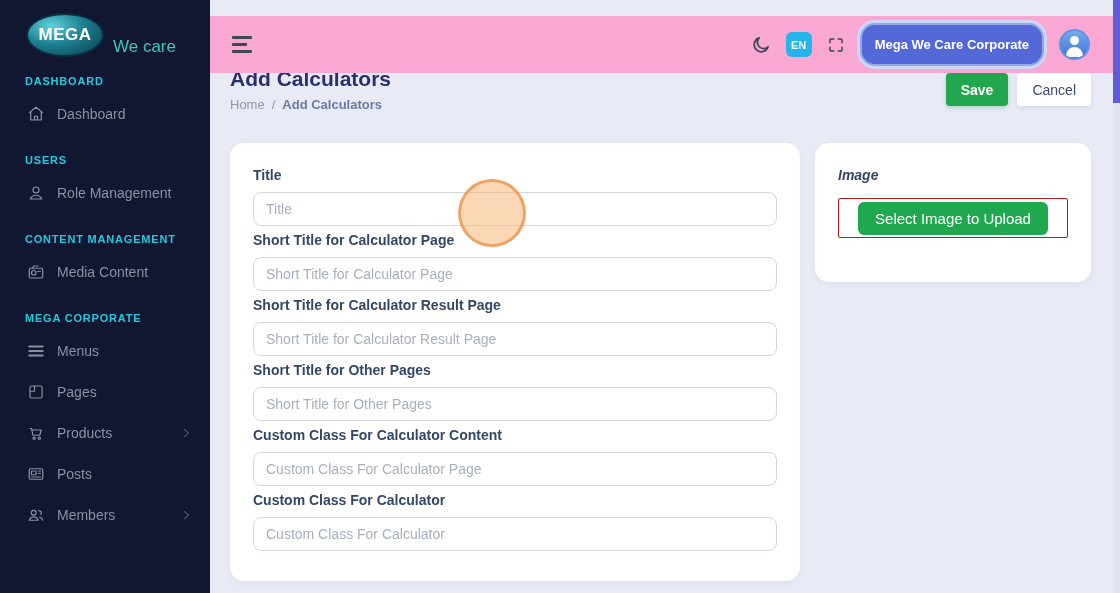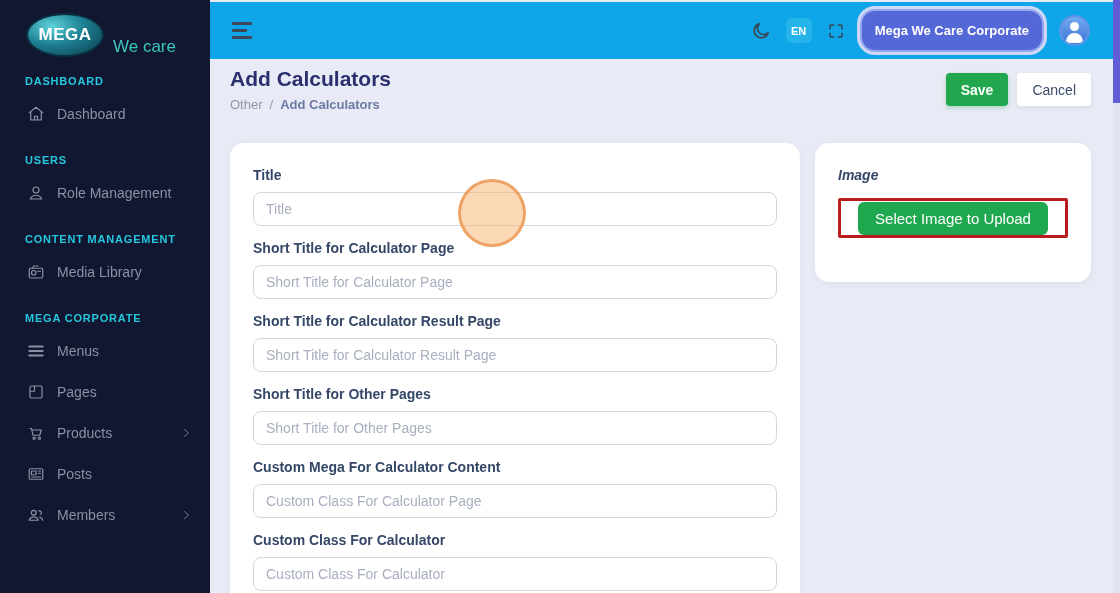--- a/index.html
+++ b/index.html
@@ -21,21 +21,21 @@
   .nav-section-title { padding:10px 0 6px 25px; font-size:11px; font-weight:bold;
     letter-spacing:.8px; color:#25c8dd; }
   .nav-section-title.mt { margin-top:10px; }
   .nav-item { display:flex; align-items:center; height:41px; padding-left:27px;
     color:#8b90a2; font-size:14px; cursor:pointer; }
   .nav-item .nicon { width:18px; height:18px; display:flex; align-items:center; margin-right:12px; }
   .nav-item svg { stroke:#8b90a2; fill:none; stroke-width:1.6; stroke-linecap:round; stroke-linejoin:round; }
   .nav-item .chev { margin-left:auto; margin-right:18px; display:flex; }
 
   
-  .topbar { position:absolute; left:210px; top:2px; right:7px; height:57px; background:#0ea5e9;
+  .topbar { position:absolute; left:210px; top:16px; right:7px; height:57px; background:#f9a8d4;
     display:flex; align-items:center; justify-content:space-between; padding:0 23px 0 22px; z-index:2; }
   .hamburger { display:flex; flex-direction:column; gap:4px; cursor:pointer; }
   .hamburger span { height:3px; background:#3f4757; border-radius:1px; }
   .hamburger .b1 { width:20px; } .hamburger .b2 { width:15px; } .hamburger .b3 { width:20px; }
   .top-right { display:flex; align-items:center; gap:15px; }
   .icon-btn { display:flex; align-items:center; justify-content:center; cursor:pointer; }
   .icon-btn svg { stroke:#3b4455; fill:none; stroke-width:2; stroke-linecap:round; stroke-linejoin:round; }
   .lang-badge { width:26px; height:25px; background:#25b4ea; border-radius:6px; color:#fff;
     font-size:11px; font-weight:bold; display:flex; align-items:center; justify-content:center; cursor:pointer; }
   .account-pill { height:43px; padding:16px 13px; border-radius:15px; background:#5468d8;
@@ -56,31 +56,31 @@
   .breadcrumb .crumb-current { color:#6d7aa3; font-weight:bold; }
   .head-actions { display:flex; gap:9px; }
   .btn { height:33px; padding:0 15px; border:none; border-radius:4px; font-size:14px;
     font-family:"Liberation Sans", sans-serif; cursor:pointer; }
   .btn-save { background:#22a74e; color:#fff; font-weight:bold; box-shadow:0 2px 4px rgba(34,167,78,.3); }
   .btn-cancel { background:#ffffff; color:#3a4a6b; box-shadow:0 2px 4px rgba(40,45,90,.08); }
 
   .cards-row { display:flex; gap:15px; margin-top:31px; align-items:flex-start; }
   .form-card { width:570px; background:#fff; border-radius:14px; padding:24px 23px;
     box-shadow:0 2px 8px rgba(25,30,70,.05); }
-  .field { margin-bottom:14px; }
+  .field { margin-bottom:6px; }
   .field label { display:block; font-size:14px; font-weight:bold; color:#344767; margin-bottom:9px; }
   .field input { width:100%; height:34px; border:1px solid #d3d7dd; border-radius:8px;
     padding:0 12px; font-size:14px; color:#344767; font-family:"Liberation Sans", sans-serif;
     outline:none; background:#fff; }
   .field input::placeholder { color:#a8afbf; }
 
   .image-card { width:276px; height:139px; background:#fff; border-radius:14px;
     padding:24px 23px 0; box-shadow:0 2px 8px rgba(25,30,70,.05); }
   .image-card .card-label { font-size:14px; font-weight:bold; color:#344767;font-style:italic; }
-  .upload-box { margin-top:15px; height:40px; border:3px solid #b91c1c; border-radius:2px;
+  .upload-box { margin-top:15px; height:40px; border:1px solid #b91c1c; border-radius:2px;
     display:flex; align-items:center; justify-content:center; }
   .btn-upload { background:#1fa84f; color:#fff; border:none; border-radius:6px;
     font-size:15px; padding:8px 17px; font-family:"Liberation Sans", sans-serif; cursor:pointer; }
 
   
   .scrollbar-track { position:absolute; right:0; top:0; width:7px; height:593px; background:#e2e5f0; z-index:6; }
   .scrollbar-thumb { position:absolute; top:0; left:0; width:7px; height:103px; background:#5f5cd6; }
 
   
   .click-indicator { position:absolute; left:458px; top:179px; width:68px; height:68px;
@@ -124,21 +124,21 @@
 
       <div class="nav-section-title mt">CONTENT MANAGEMENT</div>
       <div class="nav-item">
         <span class="nicon">
           <svg width="18" height="18" viewBox="0 0 24 24">
               <rect x="3" y="7" width="18" height="13" rx="2"></rect>
               <circle cx="9" cy="13" r="3"></circle>
               <path d="M14 11h4M7 7l2-3h6"></path>
             </svg>
         </span>
-        <span>Media Library</span>
+        <span>Media Content</span>
       </div>
 
       <div class="nav-section-title mt">MEGA CORPORATE</div>
       <div class="nav-item">
         <span class="nicon">
           <svg width="18" height="18" viewBox="0 0 24 24">
               <path d="M3 6h18M3 12h18M3 18h18" stroke-width="2.6"></path>
             </svg>
         </span>
         <span>Menus</span>
@@ -218,21 +218,21 @@
         <div class="shoulders"></div>
       </div>
     </div>
   </header>
 
   <div class="main">
     <div class="page-head">
       <div>
         <div class="page-title">Add Calculators</div>
         <div class="breadcrumb">
-          <span class="crumb-home">Other</span>
+          <span class="crumb-home">Home</span>
           <span>/</span>
           <span class="crumb-current">Add Calculators</span>
         </div>
       </div>
       <div class="head-actions">
         <button class="btn btn-save">Save</button>
         <button class="btn btn-cancel">Cancel</button>
       </div>
     </div>
 
@@ -248,21 +248,21 @@
         </div>
         <div class="field">
           <label>Short Title for Calculator Result Page</label>
           <input type="text" placeholder="Short Title for Calculator Result Page" style="">
         </div>
         <div class="field">
           <label>Short Title for Other Pages</label>
           <input type="text" placeholder="Short Title for Other Pages" style="">
         </div>
         <div class="field">
-          <label>Custom Mega For Calculator Content</label>
+          <label>Custom Class For Calculator Content</label>
           <input type="text" placeholder="Custom Class For Calculator Page" style="">
         </div>
         <div class="field">
           <label>Custom Class For Calculator</label>
           <input type="text" placeholder="Custom Class For Calculator" style="">
         </div>
       </div>
 
       <div class="image-card">
         <div class="card-label">Image</div>

